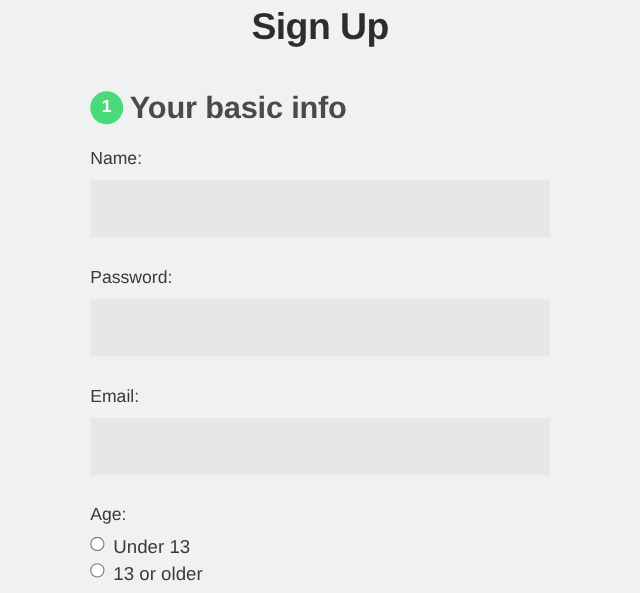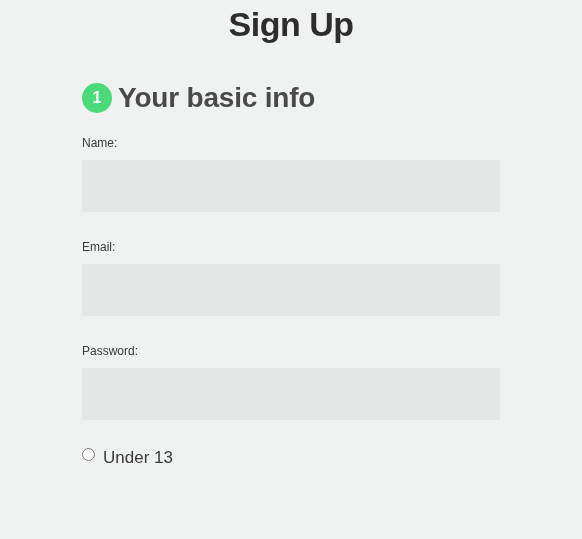--- a/index.html
+++ b/index.html
@@ -48,21 +48,21 @@
       font-size: 28px;
       font-weight: 600;
       color: #4a4a4a;
       letter-spacing: -0.2px;
     }
     .form-group {
       margin-bottom: 28px;
     }
     .form-label {
       display: block;
-      font-size: 12px;
+      font-size: 16px;
       font-weight: 500;
       color: #3a3a3a;
       margin-bottom: 10px;
     }
     .form-input {
       width: 100%;
       height: 52px;
       background: #e6e7e7;
       border: none;
       padding: 0 14px;
@@ -96,29 +96,34 @@
     <span class="step-badge">1</span>
     <span class="section-title">Your basic info</span>
   </div>
 
   <div class="form-group">
     <label class="form-label">Name:</label>
     <input type="text" class="form-input" value="" style="">
   </div>
 
   <div class="form-group">
+    <label class="form-label">Password:</label>
+    <input type="password" class="form-input" value="" style="">
+  </div>
+
+  <div class="form-group">
     <label class="form-label">Email:</label>
     <input type="text" class="form-input" value="" style="">
   </div>
 
-  <div class="form-group">
-    <label class="form-label">Password:</label>
-    <input type="password" class="form-input" value="" style="">
-  </div>
-
   <div class="age-group">
+    <label class="form-label">Age:</label>
     <div class="radio-row">
       <input type="radio" name="age" style="">
       <span>Under 13</span>
+    </div>
+    <div class="radio-row">
+      <input type="radio" name="age" style="">
+      <span>13 or older</span>
     </div>
   </div>
 
 </div>
 
 </body></html>

